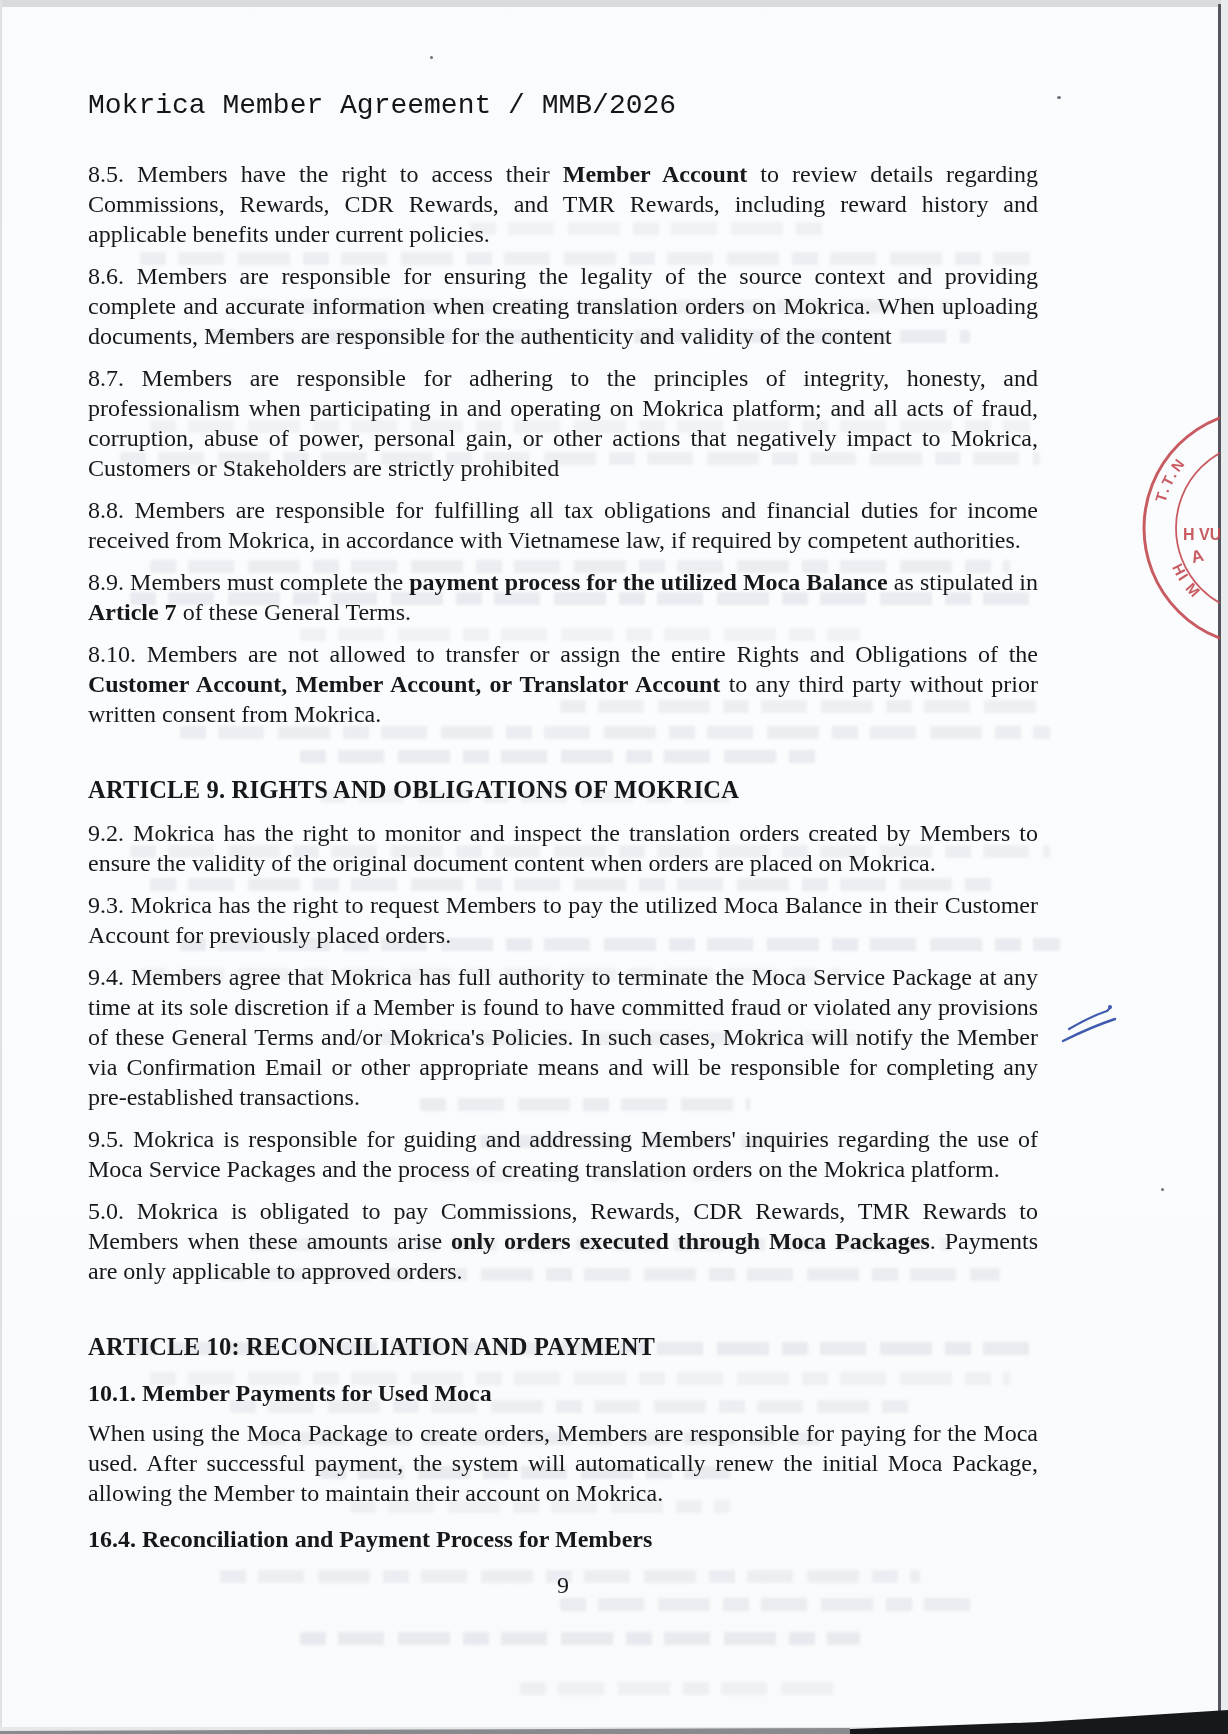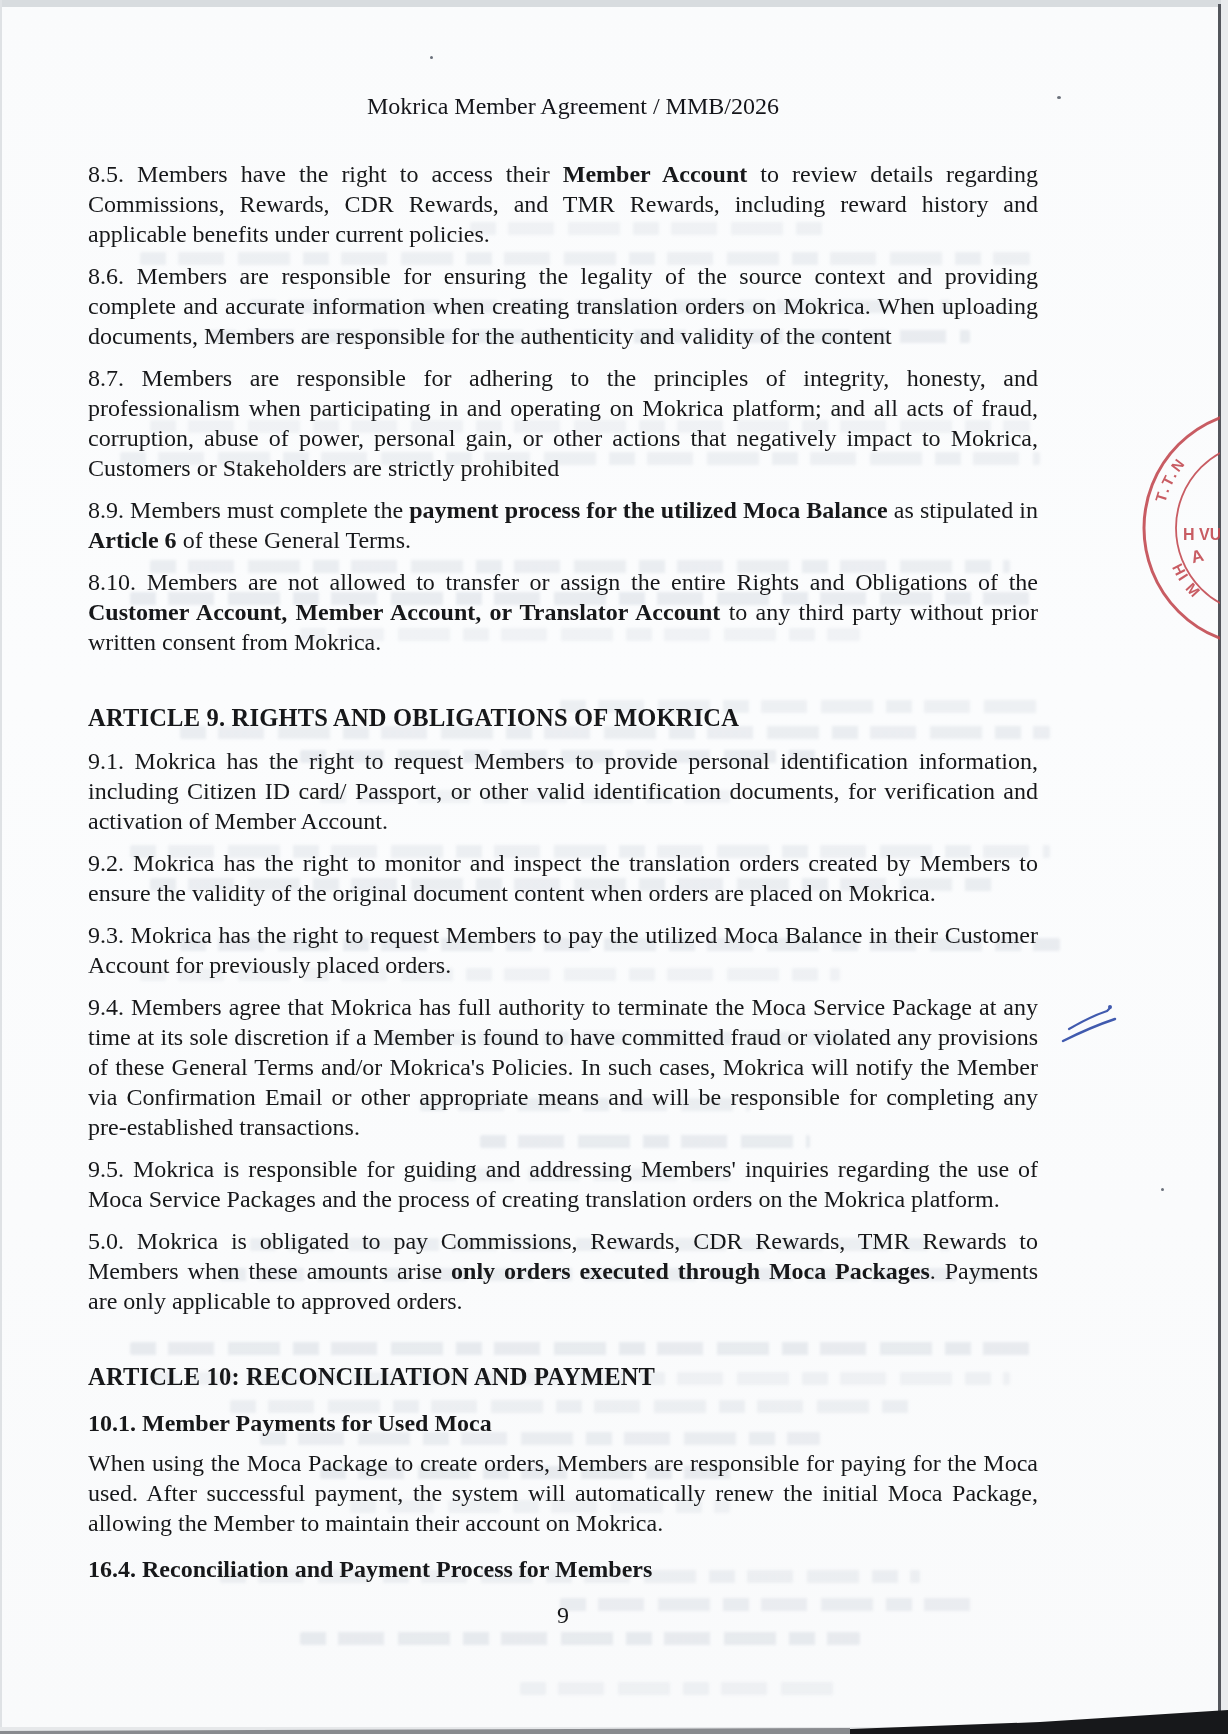--- a/index.html
+++ b/index.html
@@ -19,22 +19,23 @@
   .bleed-line{
     position:absolute;height:13px;border-radius:2px;filter:blur(1.6px);opacity:.5;
     background:repeating-linear-gradient(90deg,
       rgba(158,170,186,.38) 0 26px, rgba(158,170,186,0) 26px 38px,
       rgba(150,162,180,.32) 38px 84px, rgba(150,162,180,0) 84px 98px,
       rgba(158,170,186,.36) 98px 150px, rgba(158,170,186,0) 150px 163px);
   }
   
   .content{position:absolute;left:88px;top:93px;width:950px;z-index:3;}
   .header-line{
-    font-size:24px;line-height:26px;text-align:center;margin:0 -20px 40px 0;
+    font-size:28px;line-height:26px;text-align:left;margin:0 -20px 40px 0;
     color:#14151a;
+    font-family:Liberation Mono, monospace;
   }
   .blocks p{margin:4px 0 12px 0;}
   p.paragraph{font-size:24px;line-height:30px;text-align:justify;}
   p.article-heading{font-size:24.5px;line-height:30px;font-weight:bold;margin:46px 0 13px 0;letter-spacing:.2px;}
   p.sub-heading{font-size:24px;line-height:30px;font-weight:bold;margin:16px 0 10px 0;}
   .page-number{font-size:24px;text-align:center;margin-top:18px;}
   b{font-weight:bold;}
   
   .stamp{position:absolute;left:1120px;top:400px;z-index:4;opacity:.88;}
   .stamp text{font-family:"Liberation Sans", sans-serif;font-weight:bold;}
@@ -82,24 +83,24 @@
       <div class="bleed-line" style="top: 1632px; left: 300px; width: 560px; opacity: 0.55;"></div>
       <div class="bleed-line" style="top: 1682px; left: 520px; width: 320px; opacity: 0.34;"></div>
     </div>
 
   <div class="content">
     <div class="header-line">Mokrica Member Agreement / MMB/2026</div>
     <div class="blocks" id="blocks">
         <p class="paragraph"><span>8.5. Members have the right to access their </span><b>Member Account</b><span> to review details regarding Commissions, Rewards, CDR Rewards, and TMR Rewards, including reward history and applicable benefits under current policies.</span></p>
         <p class="paragraph"><span>8.6. Members are responsible for ensuring the legality of the source context and providing complete and accurate information when creating translation orders on Mokrica. When uploading documents, Members are responsible for the authenticity and validity of the content</span></p>
         <p class="paragraph"><span>8.7. Members are responsible for adhering to the principles of integrity, honesty, and professionalism when participating in and operating on Mokrica platform; and all acts of fraud, corruption, abuse of power, personal gain, or other actions that negatively impact to Mokrica, Customers or Stakeholders are strictly prohibited</span></p>
-        <p class="paragraph"><span>8.9. Members must complete the </span><b>payment process for the utilized Moca Balance</b><span> as stipulated in </span><b>Article 6</b><span> of these General Terms.</span></p>
+        <p class="paragraph"><span>8.8. Members are responsible for fulfilling all tax obligations and financial duties for income received from Mokrica, in accordance with Vietnamese law, if required by competent authorities.</span></p>
+        <p class="paragraph"><span>8.9. Members must complete the </span><b>payment process for the utilized Moca Balance</b><span> as stipulated in </span><b>Article 7</b><span> of these General Terms.</span></p>
         <p class="paragraph"><span>8.10. Members are not allowed to transfer or assign the entire Rights and Obligations of the </span><b>Customer Account, Member Account, or Translator Account</b><span> to any third party without prior written consent from Mokrica.</span></p>
         <p class="article-heading"><b>ARTICLE 9. RIGHTS AND OBLIGATIONS OF MOKRICA</b></p>
-        <p class="paragraph"><span>9.1. Mokrica has the right to request Members to provide personal identification information, including Citizen ID card/ Passport, or other valid identification documents, for verification and activation of Member Account.</span></p>
         <p class="paragraph"><span>9.2. Mokrica has the right to monitor and inspect the translation orders created by Members to ensure the validity of the original document content when orders are placed on Mokrica.</span></p>
         <p class="paragraph"><span>9.3. Mokrica has the right to request Members to pay the utilized Moca Balance in their Customer Account for previously placed orders.</span></p>
         <p class="paragraph"><span>9.4. Members agree that Mokrica has full authority to terminate the Moca Service Package at any time at its sole discretion if a Member is found to have committed fraud or violated any provisions of these General Terms and/or Mokrica's Policies. In such cases, Mokrica will notify the Member via Confirmation Email or other appropriate means and will be responsible for completing any pre-established transactions.</span></p>
         <p class="paragraph"><span>9.5. Mokrica is responsible for guiding and addressing Members' inquiries regarding the use of Moca Service Packages and the process of creating translation orders on the Mokrica platform.</span></p>
         <p class="paragraph"><span>5.0. Mokrica is obligated to pay Commissions, Rewards, CDR Rewards, TMR Rewards to Members when these amounts arise </span><b>only orders executed through Moca Packages</b><span>. Payments are only applicable to approved orders.</span></p>
         <p class="article-heading"><b>ARTICLE 10: RECONCILIATION AND PAYMENT</b></p>
         <p class="sub-heading"><b>10.1. Member Payments for Used Moca</b></p>
         <p class="paragraph"><span>When using the Moca Package to create orders, Members are responsible for paying for the Moca used. After successful payment, the system will automatically renew the initial Moca Package, allowing the Member to maintain their account on Mokrica.</span></p>
         <p class="sub-heading"><b>16.4. Reconciliation and Payment Process for Members</b></p>
       </div>

